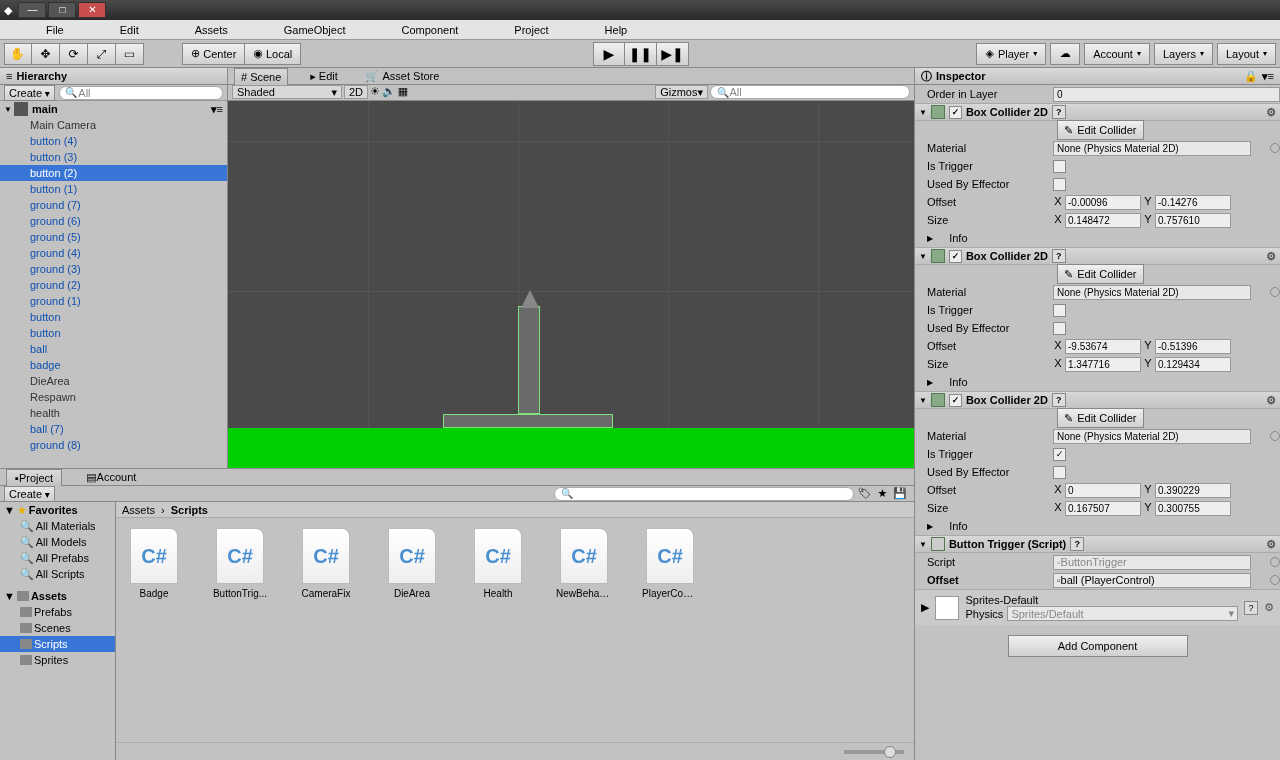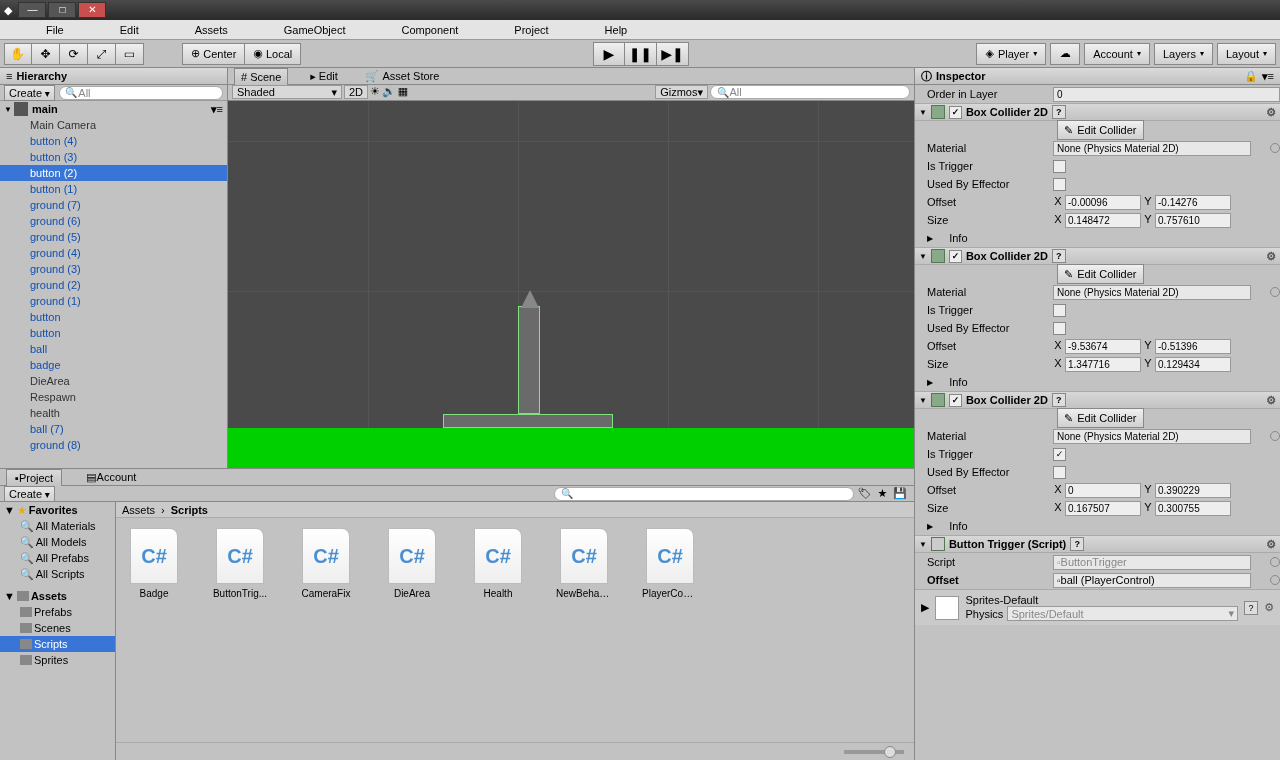--- a/index.html
+++ b/index.html
@@ -509,14 +509,15 @@
           <div class="field-input" style="color:#888">
               <span>Sprites/Default</span>
               <span style="margin-left:auto">▾</span>
             </div>
         </div>
       </div>
       <span class="help">?</span>
       <span class="gear">⚙</span>
     </div>
 
+    <div class="add-comp">Add Component</div>
   </div>
 </div>
 
 </body></html>

